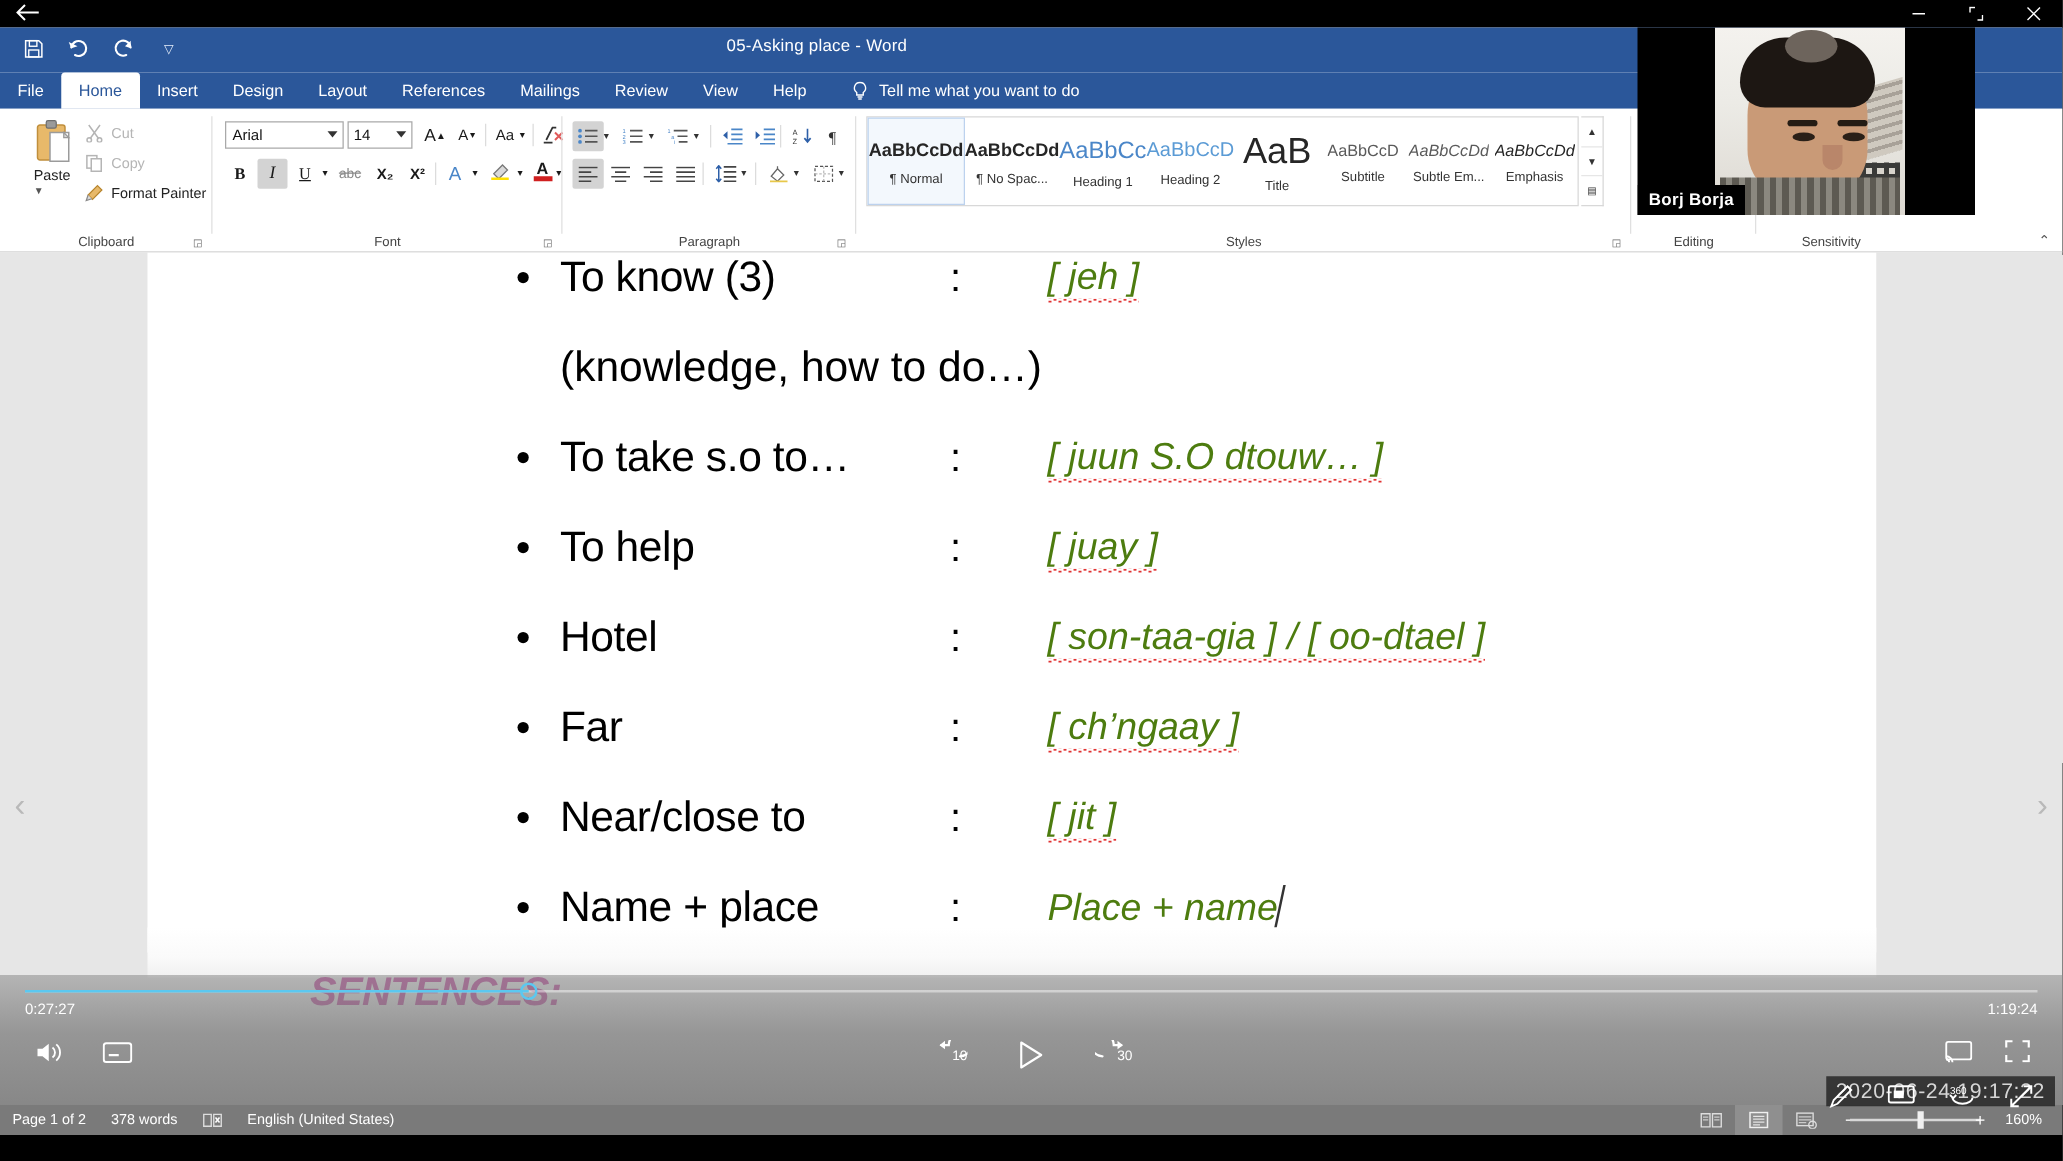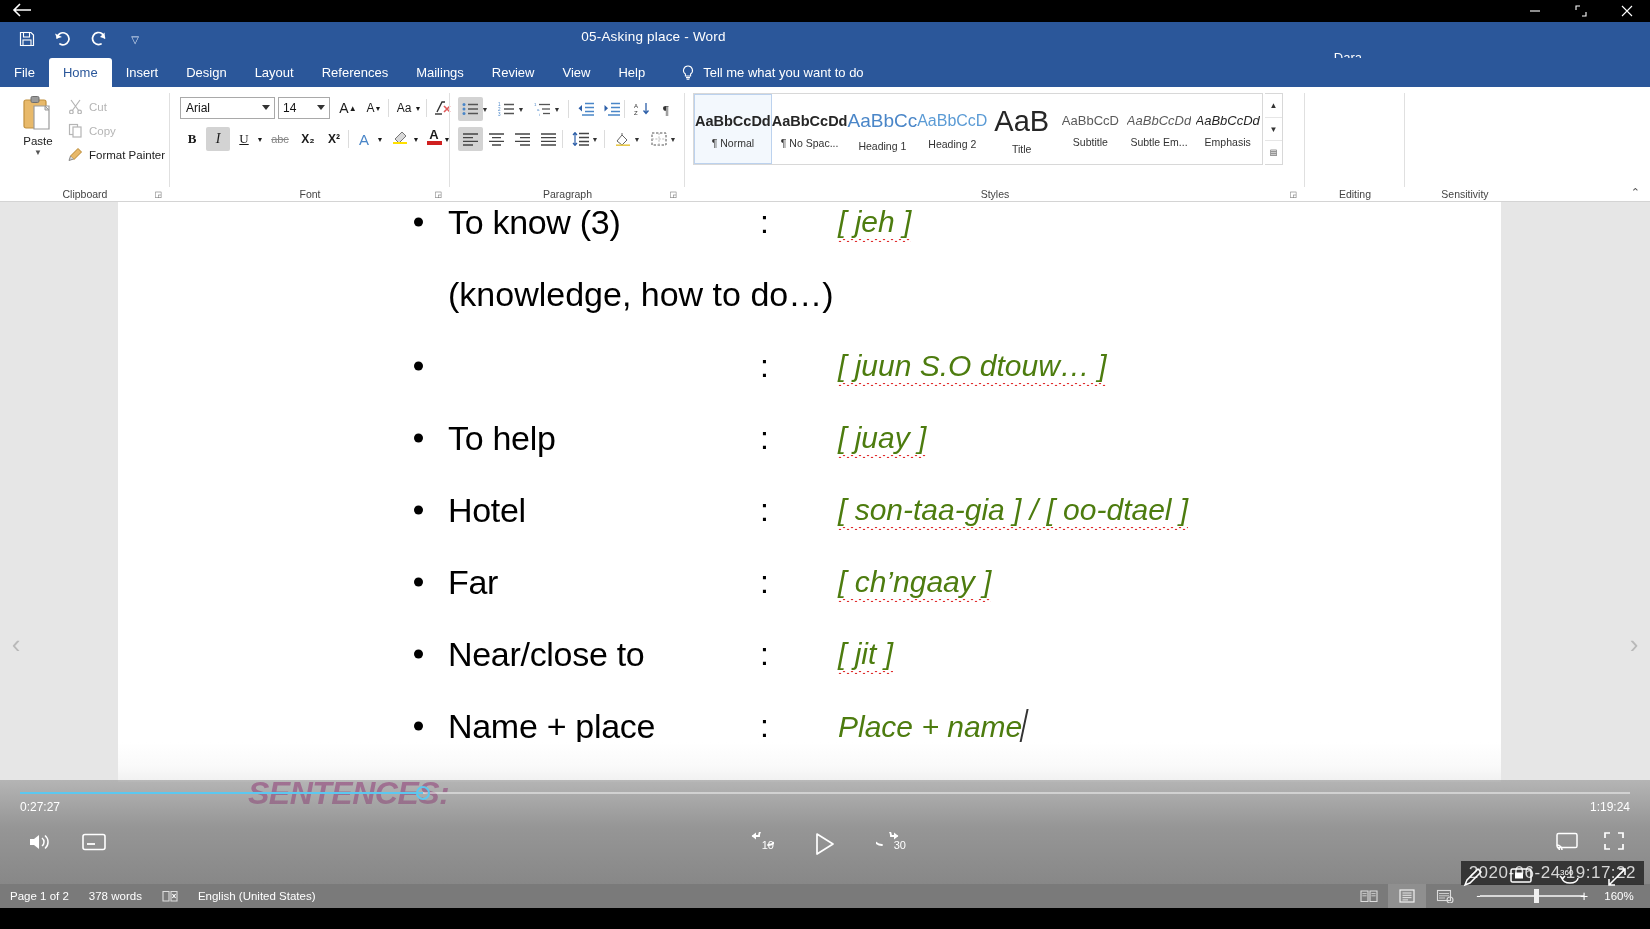--- a/index.html
+++ b/index.html
@@ -86,22 +86,22 @@
   .rgroup-sep {
     position:absolute; top:6px; width:1px; height:94px; background:#e0e0e0;
   }
   .dlg-launch {
     position:absolute; bottom:3px; font-size:8px; color:#666;
   }
 
   
   .g-clipboard { left:0; width:170px; }
   .paste-btn {
-    position:absolute; left:12px; top:6px; width:52px; height:82px;
-    display:flex; flex-direction:column; align-items:center; justify-content:flex-start;
+    position:absolute; left:27px; top:6px; width:52px; height:82px;
+    display:flex; flex-direction:column; align-items:flex-start; justify-content:flex-start;
     font-size:11.5px; color:#222;
   }
   .paste-icon { width:34px; height:38px; margin-top:2px; }
   .paste-lbl { margin-top:2px; }
   .paste-caret { font-size:8px; color:#555; margin-top:1px; }
   .clip-item {
     position:absolute; left:68px; display:flex; align-items:center; gap:6px;
     font-size:11.5px; color:#b5b5b5;
   }
   .clip-item.enabled { color:#222; }
@@ -738,20 +738,21 @@
             <span class="colon">:</span>
             <span class="gloss ul"><span class="sq">[ jeh ]</span></span>
           </div>
 
           <div class="line" style="top:56px">
             <span class="sub-line">(knowledge, how to do…)</span>
           </div>
 
           <div class="line" style="top:128px">
             <span class="bullet"></span>
+            <span class="term">To take s.o to…</span>
             <span class="colon">:</span>
             <span class="gloss ul"><span class="sq">[ juun  S.O   dtouw… ]</span></span>
           </div>
 
           <div class="line" style="top:200px">
             <span class="bullet"></span>
             <span class="term">To help</span>
             <span class="colon">:</span>
             <span class="gloss ul"><span class="sq">[ juay ]</span></span>
           </div>
@@ -919,14 +920,32 @@
           <path d="M2 10 L4.6 12.6 L7 10" stroke="#fff" stroke-width="1.5" fill="none"></path>
         </svg>
     </span>
     <span class="rt">
       <svg width="22" height="22" viewBox="0 0 22 22">
           <path d="M3 19 L11 11 M3 13 V19 H9 M19 3 L11 11 M19 9 V3 H13" stroke="#fff" stroke-width="1.6" fill="none"></path>
         </svg>
     </span>
   </div>
 
+  <div class="cam">
+    <div class="cam-video">
+      <div class="cam-bg-shelf"></div>
+      <div class="cam-bg-grid"></div>
+      <div class="cam-head">
+        <div class="cam-brow l"></div>
+          <div class="cam-brow r"></div>
+        <div class="cam-eye l"></div>
+          <div class="cam-eye r"></div>
+        <div class="cam-nose"></div>
+        <div class="cam-mouth"></div>
+      </div>
+      <div class="cam-hair"></div>
+      <div class="cam-hair2"></div>
+      <div class="cam-shirt"></div>
+    </div>
+    <div class="cam-name">Borj Borja</div>
+  </div>
 
 </div>
 
 </body></html>

